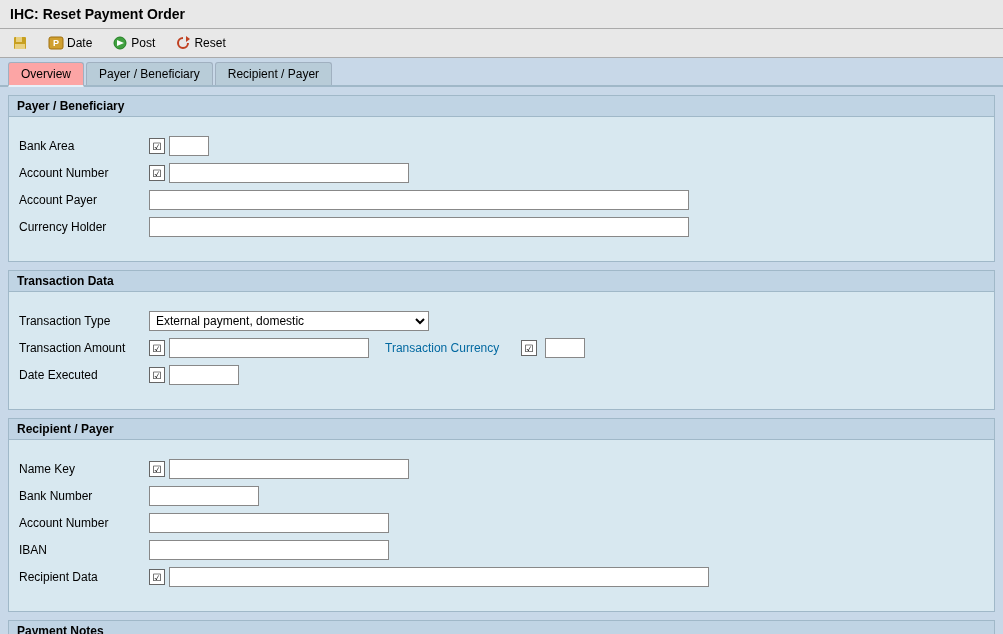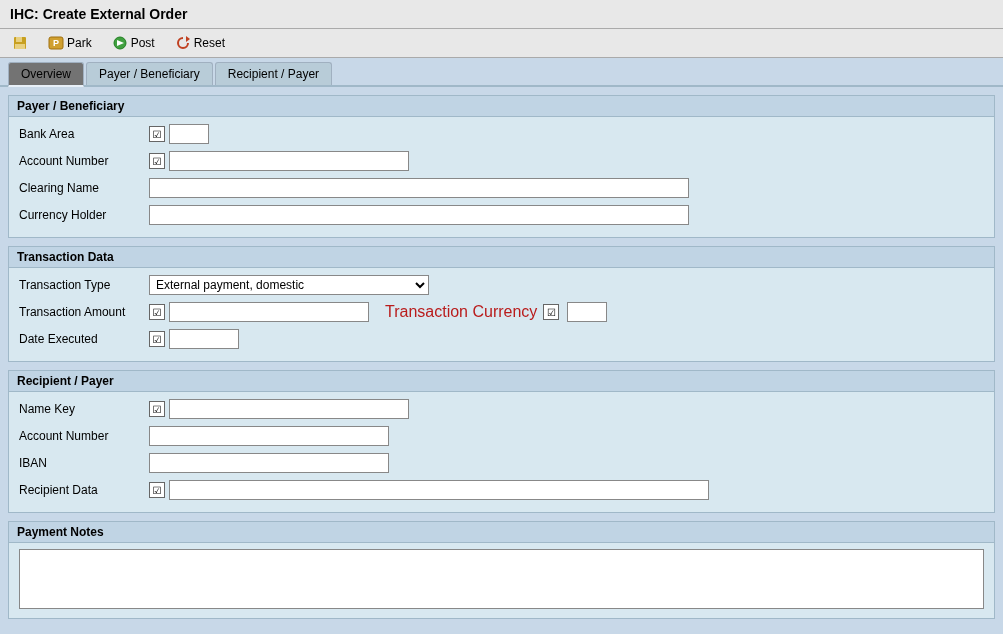--- a/index.html
+++ b/index.html
@@ -52,21 +52,21 @@
     .tab {
       padding: 4px 12px;
       cursor: pointer;
       border: 1px solid #a0b0c0;
       border-bottom: none;
       background: #b8ccd8;
       font-size: 12px;
       border-radius: 3px 3px 0 0;
     }
     .tab.active {
-      background: #737373;
+      background: #fca5a5;
       font-weight: normal;
       border-bottom: 2px solid #e8f0f8;
       margin-bottom: -2px;
     }
     .main-content {
       background: #c8d8e8;
       padding: 8px;
       min-height: 560px;
     }
     .section {
@@ -77,21 +77,21 @@
     }
     .section-header {
       background: #c0d4e4;
       padding: 3px 8px;
       font-weight: bold;
       font-size: 12px;
       border-bottom: 1px solid #a0b8c8;
       color: #000;
     }
     .section-body {
-      padding: 6px 10px;
+      padding: 18px 10px;
     }
     .form-row {
       display: flex;
       align-items: center;
       margin-bottom: 5px;
       min-height: 22px;
     }
     .form-label {
       min-width: 130px;
       font-size: 12px;
@@ -134,59 +134,59 @@
     }
     select.form-select {
       height: 20px;
       font-size: 12px;
       border: 1px solid #888;
       background: #fff;
       padding: 0 2px;
       width: 280px;
     }
     .inline-label {
-      font-size: 16px;
-      color: #b91c1c;
+      font-size: 12px;
+      color: #0369a1;
       min-width: 130px;
     }
     .payment-notes-textarea {
       width: 100%;
       height: 60px;
       border: 1px solid #888;
       background: #fff;
       font-size: 12px;
       resize: none;
       padding: 3px;
     }
   </style>
 </head>
 <body>
 
 <div class="title-bar">
-  <span>IHC: Create External Order</span>
+  <span>IHC: Reset Payment Order</span>
 </div>
 
 <div class="toolbar">
   <button class="toolbar-btn">
     <span class="toolbar-icon">
       <svg width="16" height="16" viewBox="0 0 16 16">
         <rect x="2" y="2" width="12" height="12" fill="#c8a020" rx="1"></rect>
         <rect x="4" y="2" width="6" height="5" fill="#e8d080"></rect>
         <rect x="3" y="9" width="10" height="5" fill="#e8d080"></rect>
       </svg>
     </span>
   </button>
   <button class="toolbar-btn">
     <span class="toolbar-icon">
       <svg width="16" height="16" viewBox="0 0 16 16">
         <rect x="1" y="2" width="14" height="12" rx="2" fill="#d0a030" stroke="#a07010" stroke-width="1"></rect>
         <text x="8" y="11" text-anchor="middle" font-size="9" fill="white" font-weight="bold">P</text>
       </svg>
     </span>
-    <span>Park</span>
+    <span>Date</span>
   </button>
   <button class="toolbar-btn">
     <span class="toolbar-icon">
       <svg width="16" height="16" viewBox="0 0 16 16">
         <circle cx="8" cy="8" r="6" fill="#40a040" stroke="#208020" stroke-width="1"></circle>
         <polygon points="5,5 12,8 5,11" fill="white"></polygon>
       </svg>
     </span>
     <span>Post</span>
   </button>
@@ -231,21 +231,21 @@
 
       <div class="form-row">
         <span class="form-label">Account Number</span>
         <div class="checkbox-with-field">
           <div class="checkbox-input">☑</div>
           <input type="text" class="form-input account" value="" style="">
         </div>
       </div>
 
       <div class="form-row">
-        <span class="form-label">Clearing Name</span>
+        <span class="form-label">Account Payer</span>
         <input type="text" class="form-input large" value="" style="">
       </div>
 
       <div class="form-row">
         <span class="form-label">Currency Holder</span>
         <input type="text" class="form-input large" value="" style="">
       </div>
     </div>
   </div>
 
@@ -296,20 +296,24 @@
     <div class="section-body">
 
       <div class="form-row">
         <span class="form-label">Name Key</span>
         <div class="checkbox-with-field">
           <div class="checkbox-input">☑</div>
           <input type="text" class="form-input recipient-account" value="" style="">
         </div>
       </div>
 
+      <div class="form-row">
+        <span class="form-label">Bank Number</span>
+        <input type="text" class="form-input banknum" value="" style="">
+      </div>
 
       <div class="form-row">
         <span class="form-label">Account Number</span>
         <input type="text" class="form-input recipient-account" value="" style="">
       </div>
 
       <div class="form-row">
         <span class="form-label">IBAN</span>
         <input type="text" class="form-input recipient-account" value="" style="">
       </div>

